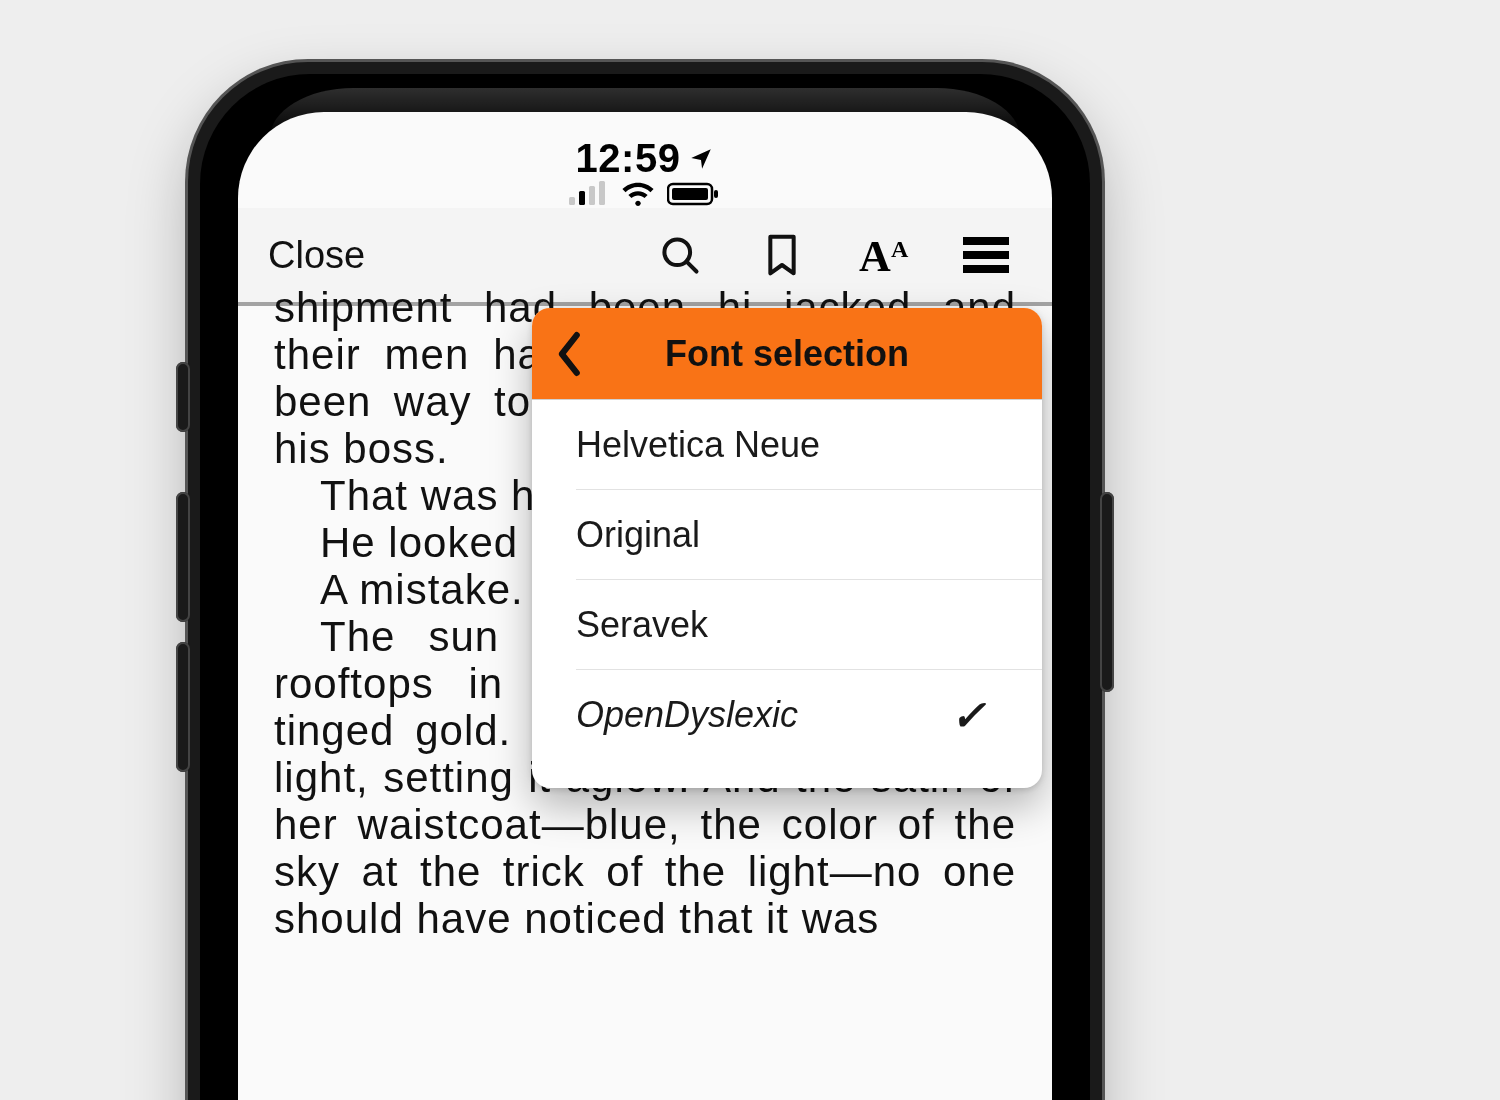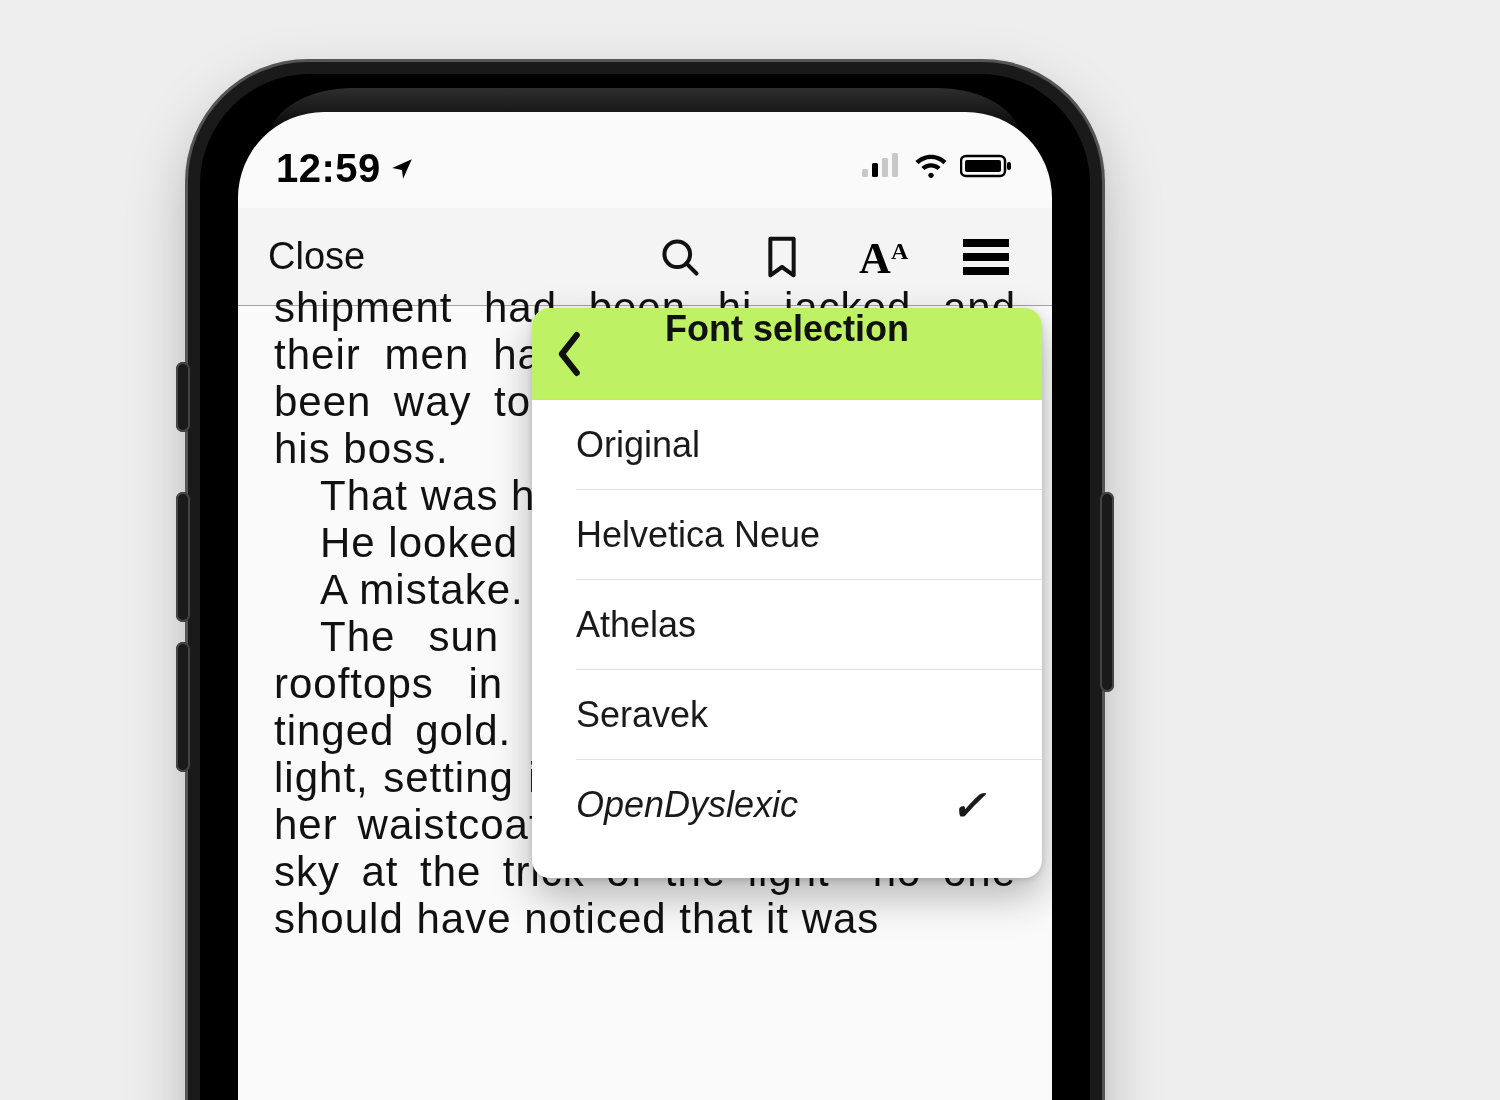--- a/index.html
+++ b/index.html
@@ -53,34 +53,35 @@
   .btn-left3 { left: -12px; top: 580px; width: 14px; height: 130px; }
   .btn-right { right: -12px; top: 430px; width: 14px; height: 200px; }
 
   
   .statusbar {
     display: flex;
     align-items: center;
     justify-content: space-between;
     padding: 24px 38px 8px 38px;
     height: 96px;
+    flex-direction: column;
   }
   .sb-left {
     display: flex; align-items: center; gap: 8px;
     font-size: 40px; font-weight: 600; letter-spacing: 0.5px;
   }
   .sb-right { display: flex; align-items: center; gap: 12px; }
 
   
   .toolbar {
     display: flex;
     align-items: center;
     height: 98px;
     padding: 0 30px 0 30px;
-    border-bottom: 1px solid #a3a3a3;
+    border-bottom: 4px solid #a3a3a3;
     background: #f4f4f4;
   }
   .toolbar .close {
     font-size: 38px;
     font-weight: 400;
     color: #111;
   }
   .toolbar-spacer { flex: 1; }
   .toolbar .ticon {
     width: 72px; height: 72px;
@@ -120,22 +121,23 @@
     top: -14px;
     right: 108px;
     width: 0; height: 0;
     border-left: 18px solid transparent;
     border-right: 18px solid transparent;
     border-bottom: 18px solid #f2f2f2;
     filter: drop-shadow(0 -2px 2px rgba(0,0,0,0.08));
   }
   .popover-header {
     display: flex;
+    align-items: center;
     height: 92px;
-    background: #bef264;
+    background: #f97316;
     border-bottom: 1px solid #d0d0d0;
     position: relative;
   }
   .popover-back {
     position: absolute;
     left: 8px; top: 0; bottom: 0;
     width: 60px;
     display: flex; align-items: center; justify-content: center;
   }
   .popover-title {
@@ -248,27 +250,24 @@
         <div class="popover-header">
           <span class="popover-back">
             <svg width="30" height="46" viewBox="0 0 20 34" fill="none" stroke="#111" stroke-width="4.5" stroke-linecap="round" stroke-linejoin="round">
                 <polyline points="15,3 4,17 15,31"></polyline>
               </svg>
           </span>
           <span class="popover-title">Font selection</span>
         </div>
         <div class="popover-list">
           <div class="popover-item">
+            <span>Helvetica Neue</span>
+          </div>
+          <div class="popover-item">
             <span>Original</span>
-          </div>
-          <div class="popover-item">
-            <span>Helvetica Neue</span>
-          </div>
-          <div class="popover-item">
-            <span>Athelas</span>
           </div>
           <div class="popover-item">
             <span>Seravek</span>
           </div>
           <div class="popover-item">
             <span>OpenDyslexic</span>
             <span class="check">✓</span>
           </div>
         </div>
       </div>

